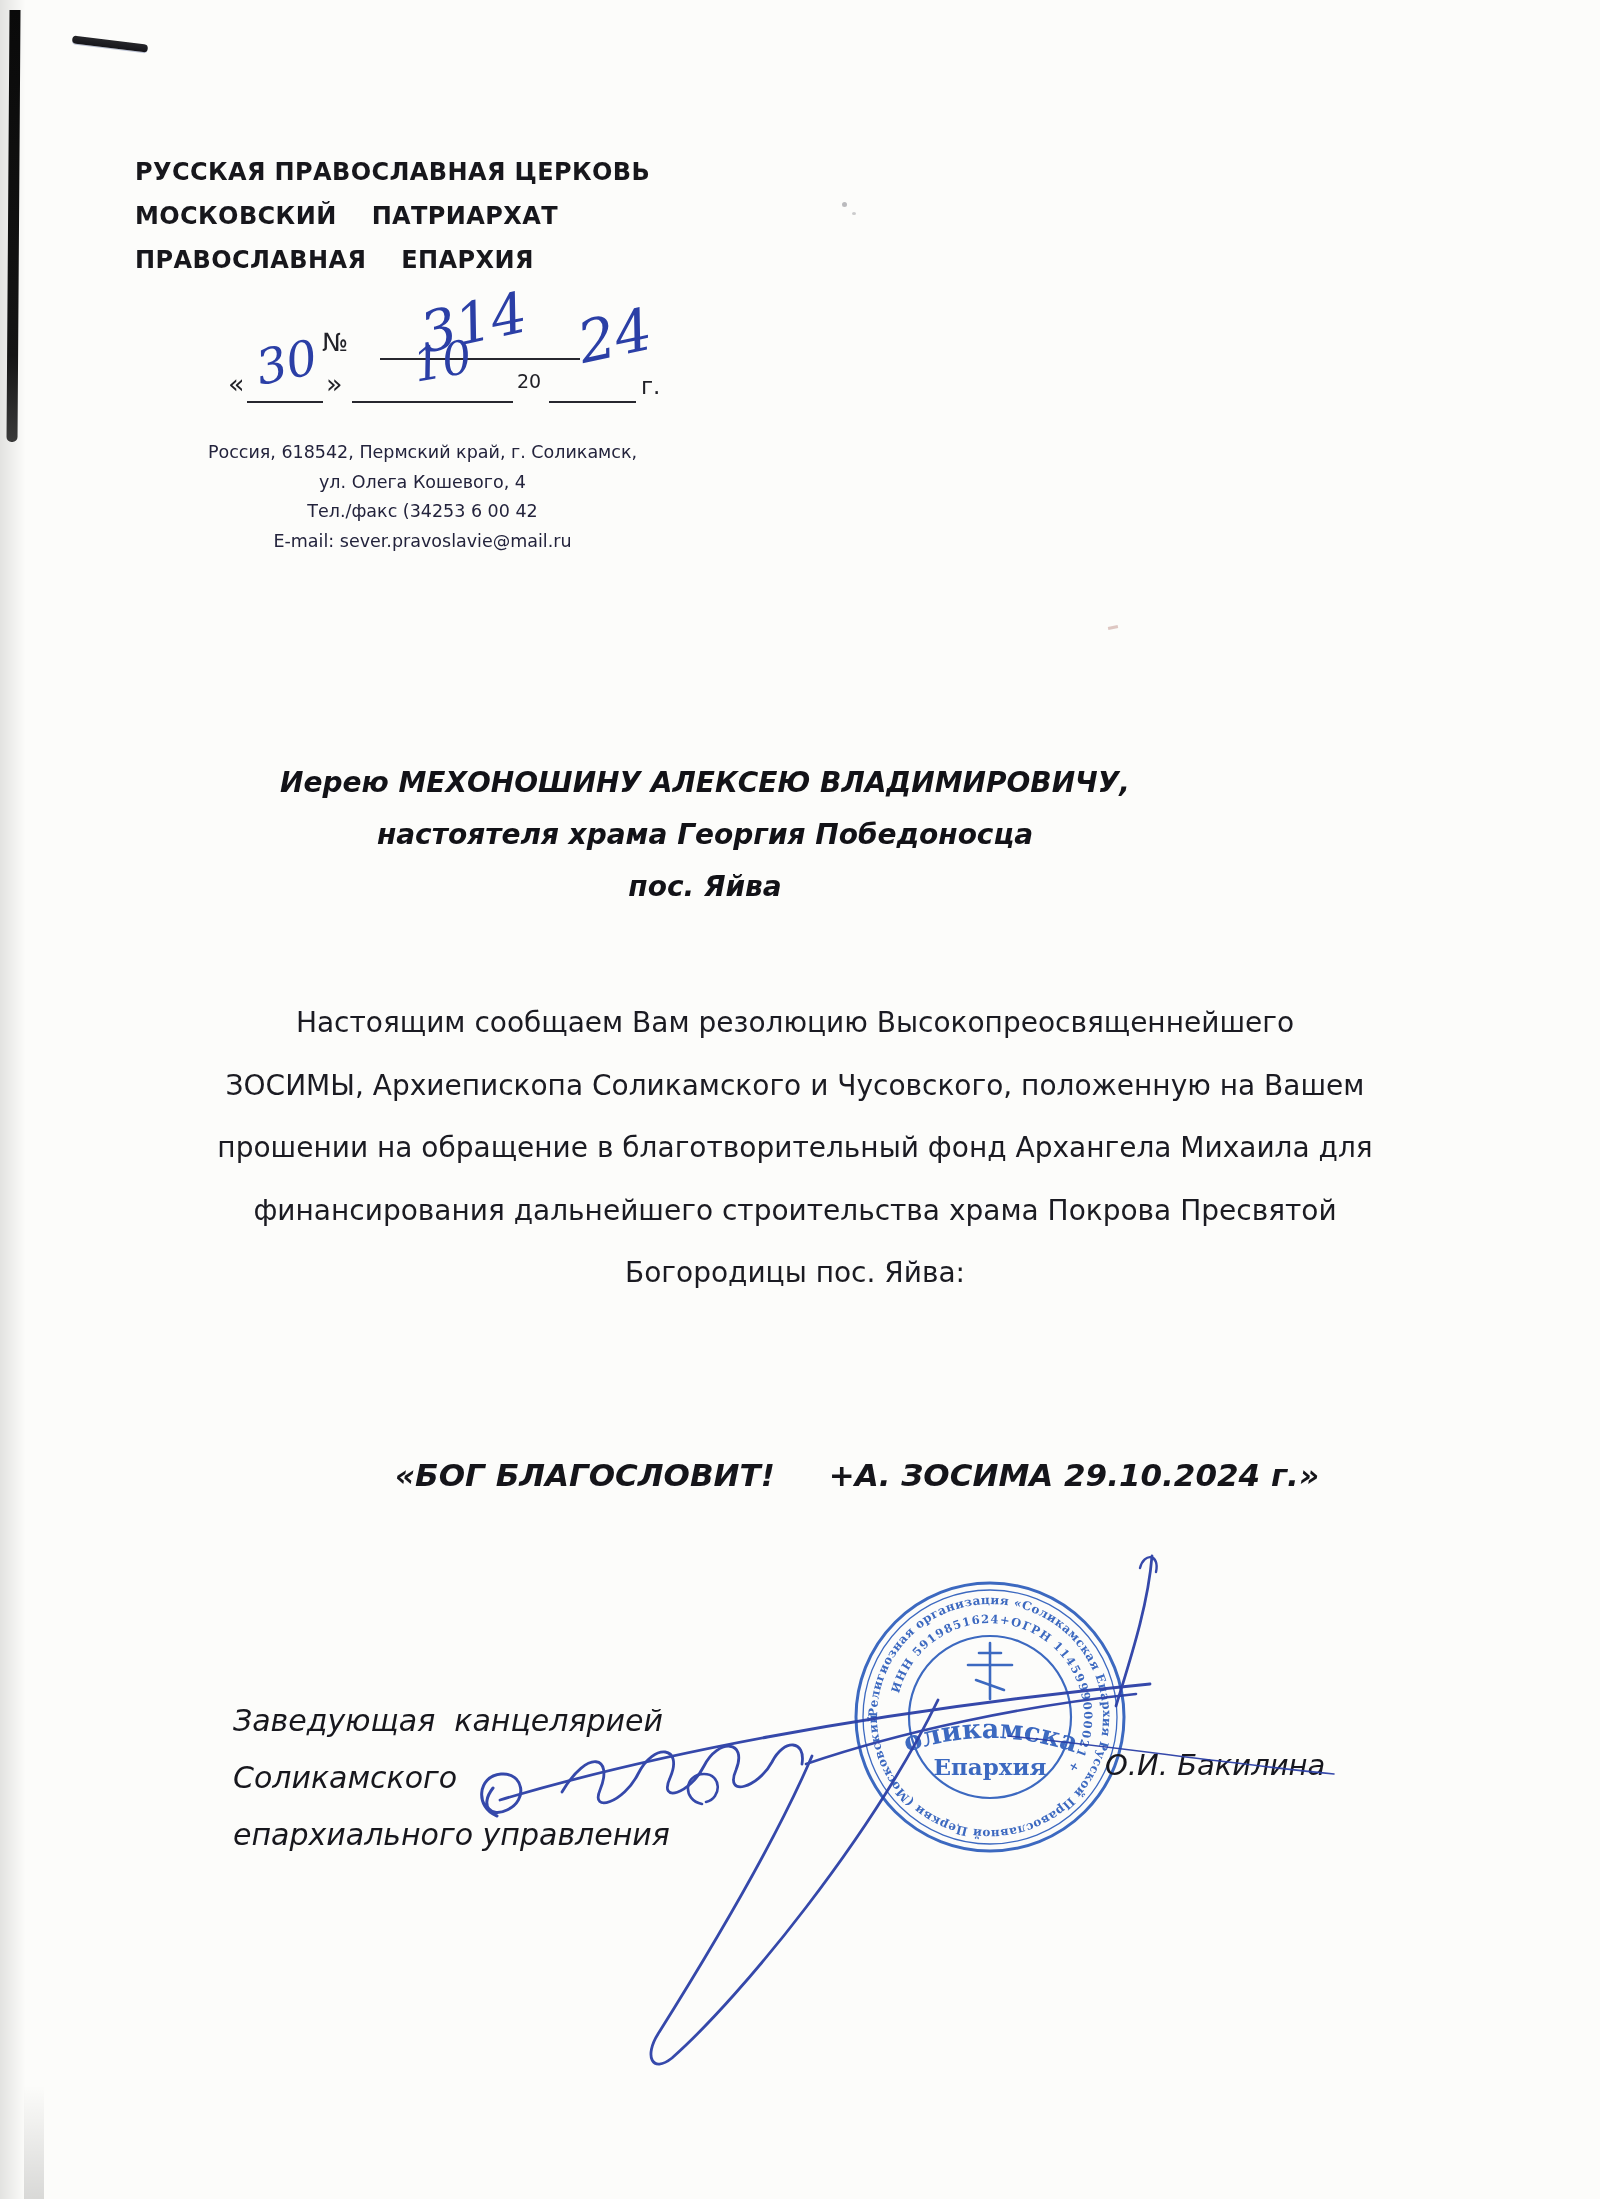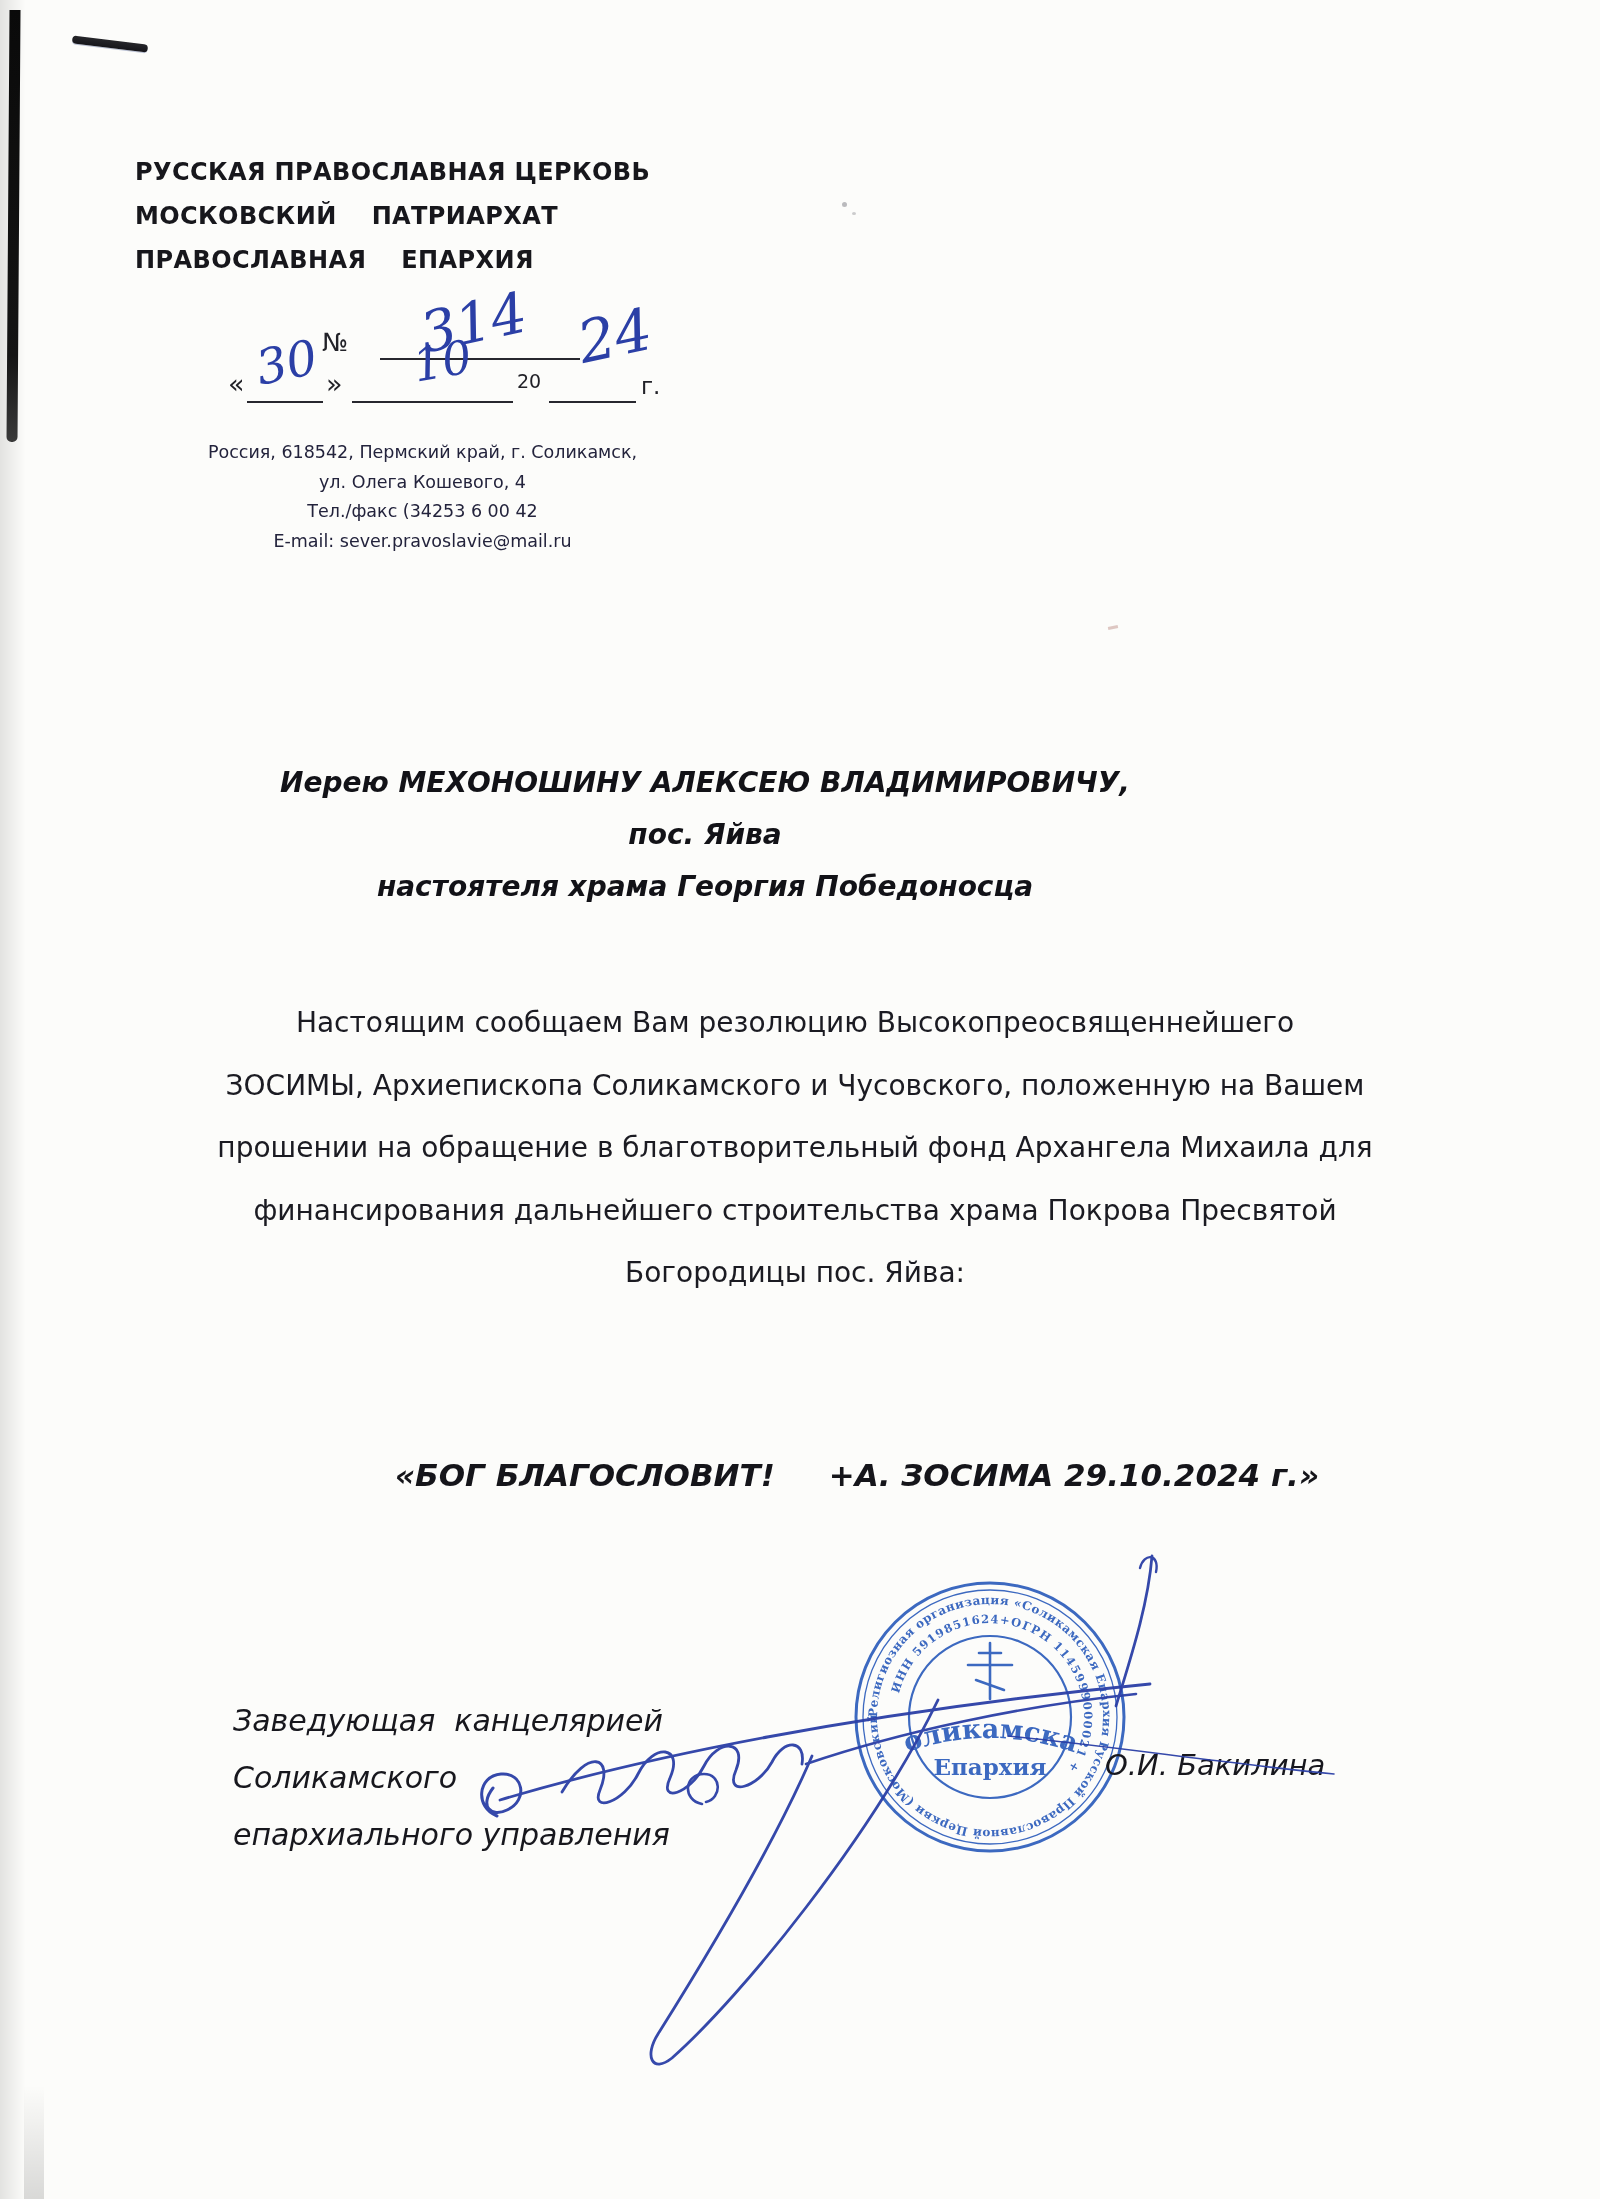--- a/index.html
+++ b/index.html
@@ -116,22 +116,22 @@
 
   <div class="abs address">
     <div>Россия, 618542, Пермский край, г. Соликамск,</div>
     <div>ул. Олега Кошевого, 4</div>
     <div>Тел./факс (34253 6 00 42</div>
     <div>E-mail: sever.pravoslavie@mail.ru</div>
   </div>
 
   <div class="abs recipient">
     <div>Иерею МЕХОНОШИНУ АЛЕКСЕЮ ВЛАДИМИРОВИЧУ,</div>
+    <div>настоятеля храма Георгия Победоносца</div>
     <div>пос. Яйва</div>
-    <div>настоятеля храма Георгия Победоносца</div>
   </div>
 
   <div class="abs body-par">
     <div>Настоящим сообщаем Вам резолюцию Высокопреосвященнейшего</div>
     <div>ЗОСИМЫ, Архиепископа Соликамского и Чусовского, положенную на Вашем</div>
     <div>прошении на обращение в благотворительный фонд Архангела Михаила для</div>
     <div>финансирования дальнейшего строительства храма Покрова Пресвятой</div>
     <div>Богородицы пос. Яйва:</div>
   </div>
 

